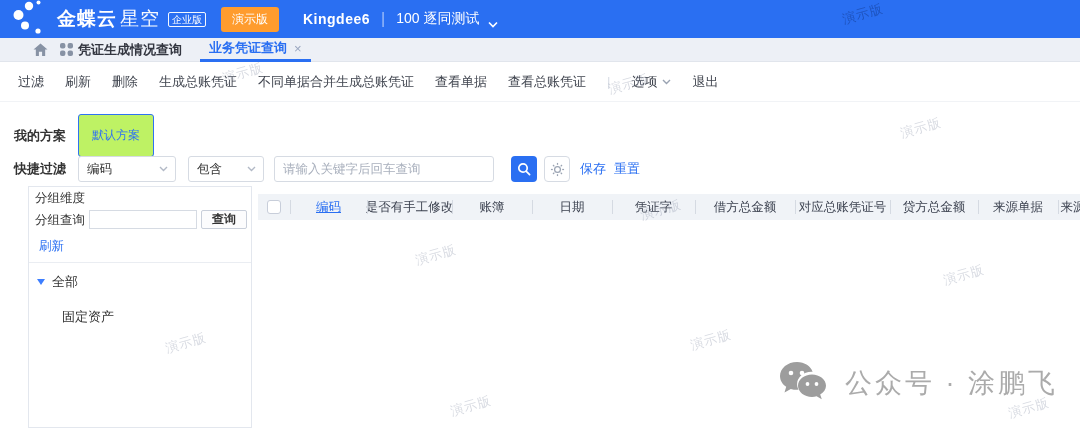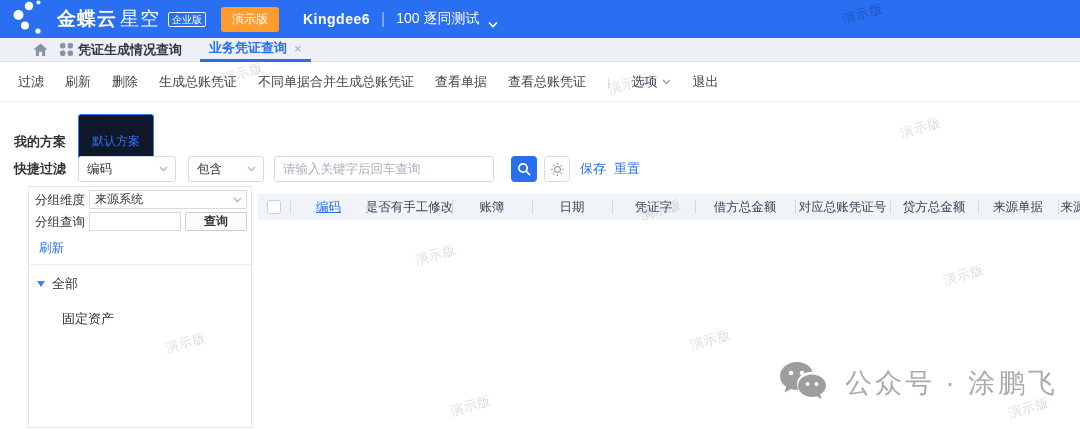--- a/index.html
+++ b/index.html
@@ -36,22 +36,22 @@
   
   .toolbar { position:absolute; left:0; top:62px; width:1080px; height:40px;
     display:flex; align-items:center; padding-left:18px; gap:21px; font-size:13px;
     color:#40454F; background:#fff; border-bottom:1px solid #F1F3F6; white-space:nowrap; }
   .toolbar .tb-item { cursor:default; }
   .tb-divider { color:#D8DDE5; }
   .tb-options { display:flex; align-items:center; gap:5px; }
   
   .scheme-row { position:absolute; left:14px; top:114px; display:flex; align-items:center; gap:12px; }
   .sec-label { font-size:13px; font-weight:700; color:#333; white-space:nowrap; }
-  .scheme-btn { border:1px solid #2F72F3; color:#2F72F3; background:#0f172a; border-radius:3px;
-    font-size:12px; padding:18px 13px; font-family:inherit; }
+  .scheme-btn { border:1px solid #2F72F3; color:#2F72F3; background:#bef264; border-radius:3px;
+    font-size:12px; padding:12px 13px; font-family:inherit; }
   
   .filter-row { position:absolute; left:14px; top:156px; display:flex; align-items:center; }
   .selectbox { height:26px; border:1px solid #D6DBE3; border-radius:3px; background:#fff;
     display:flex; align-items:center; justify-content:space-between;
     padding:0 7px 0 8px; font-size:12.5px; color:#333; }
   .sel-field { width:98px; margin-left:12px; }
   .sel-op { width:76px; margin-left:12px; }
   .keyword-input { width:220px; height:26px; margin-left:10px; border:1px solid #D6DBE3;
     border-radius:3px; padding:0 8px; font-size:12.5px; font-family:inherit; color:#333; }
   .keyword-input::placeholder { color:#A9B0BD; }
@@ -65,21 +65,21 @@
   
   .left-panel { position:absolute; left:28px; top:186px; width:224px; height:242px;
     border:1px solid #E3E7EE; background:#fff; font-size:12.5px; }
   .panel-row { display:flex; align-items:flex-end; margin:3px 4px 0 4px; gap:4px; }
   .panel-row .p-label { color:#333; white-space:nowrap; padding-left:2px; }
   .panel-select { flex:1; height:19px; border:1px solid #D6DBE3; background:#fff;
     display:flex; align-items:center; justify-content:space-between;
     padding:0 4px 0 5px; font-size:12px; color:#333; }
   .panel-input { flex:1; height:19px; border:1px solid #D6DBE3; padding:0 5px;
     font-size:12px; font-family:inherit; min-width:0; }
-  .panel-query-btn { height:19px; padding:0 18px; border:1px solid #C9CFDA; background:#FCFCFD;
+  .panel-query-btn { height:19px; padding:0 10px; border:1px solid #C9CFDA; background:#FCFCFD;
     font-size:12px; font-weight:700; color:#333; border-radius:2px; font-family:inherit; }
   .panel-refresh { display:inline-block; margin:9px 0 7px 10px; font-size:12.5px; }
   .panel-divider { border-top:1px solid #EAEDF2; }
   .tree { padding:10px 0 0 8px; }
   .tree-root { display:flex; align-items:center; gap:7px; font-size:13px; color:#333; }
   .caret-down { width:0; height:0; border-left:4.5px solid transparent;
     border-right:4.5px solid transparent; border-top:6px solid #3D7EFF; }
   .tree-child { margin:17px 0 0 25px; font-size:13px; color:#333; }
   
   .grid-header { position:absolute; left:258px; top:194px; width:822px; height:26px;
@@ -204,26 +204,20 @@
       </g>
     </svg>
   </button>
   <span class="link save-link">保存</span>
   <span class="link reset-link">重置</span>
 </div>
 
 <div class="left-panel">
   <div class="panel-row">
     <span class="p-label">分组维度</span>
-    <span class="panel-select">
-      <span>来源系统</span>
-      <svg width="9" height="6" viewBox="0 0 9 6">
-          <polyline points="1,1 4.5,4.5 8,1" fill="none" stroke="#B2B9C6" stroke-width="1.4"></polyline>
-        </svg>
-    </span>
   </div>
   <div class="panel-row">
     <span class="p-label">分组查询</span>
     <input class="panel-input" type="text" style="">
     <button class="panel-query-btn">查询</button>
   </div>
   <span class="link panel-refresh">刷新</span>
   <div class="panel-divider"></div>
   <div class="tree">
     <div class="tree-root">

